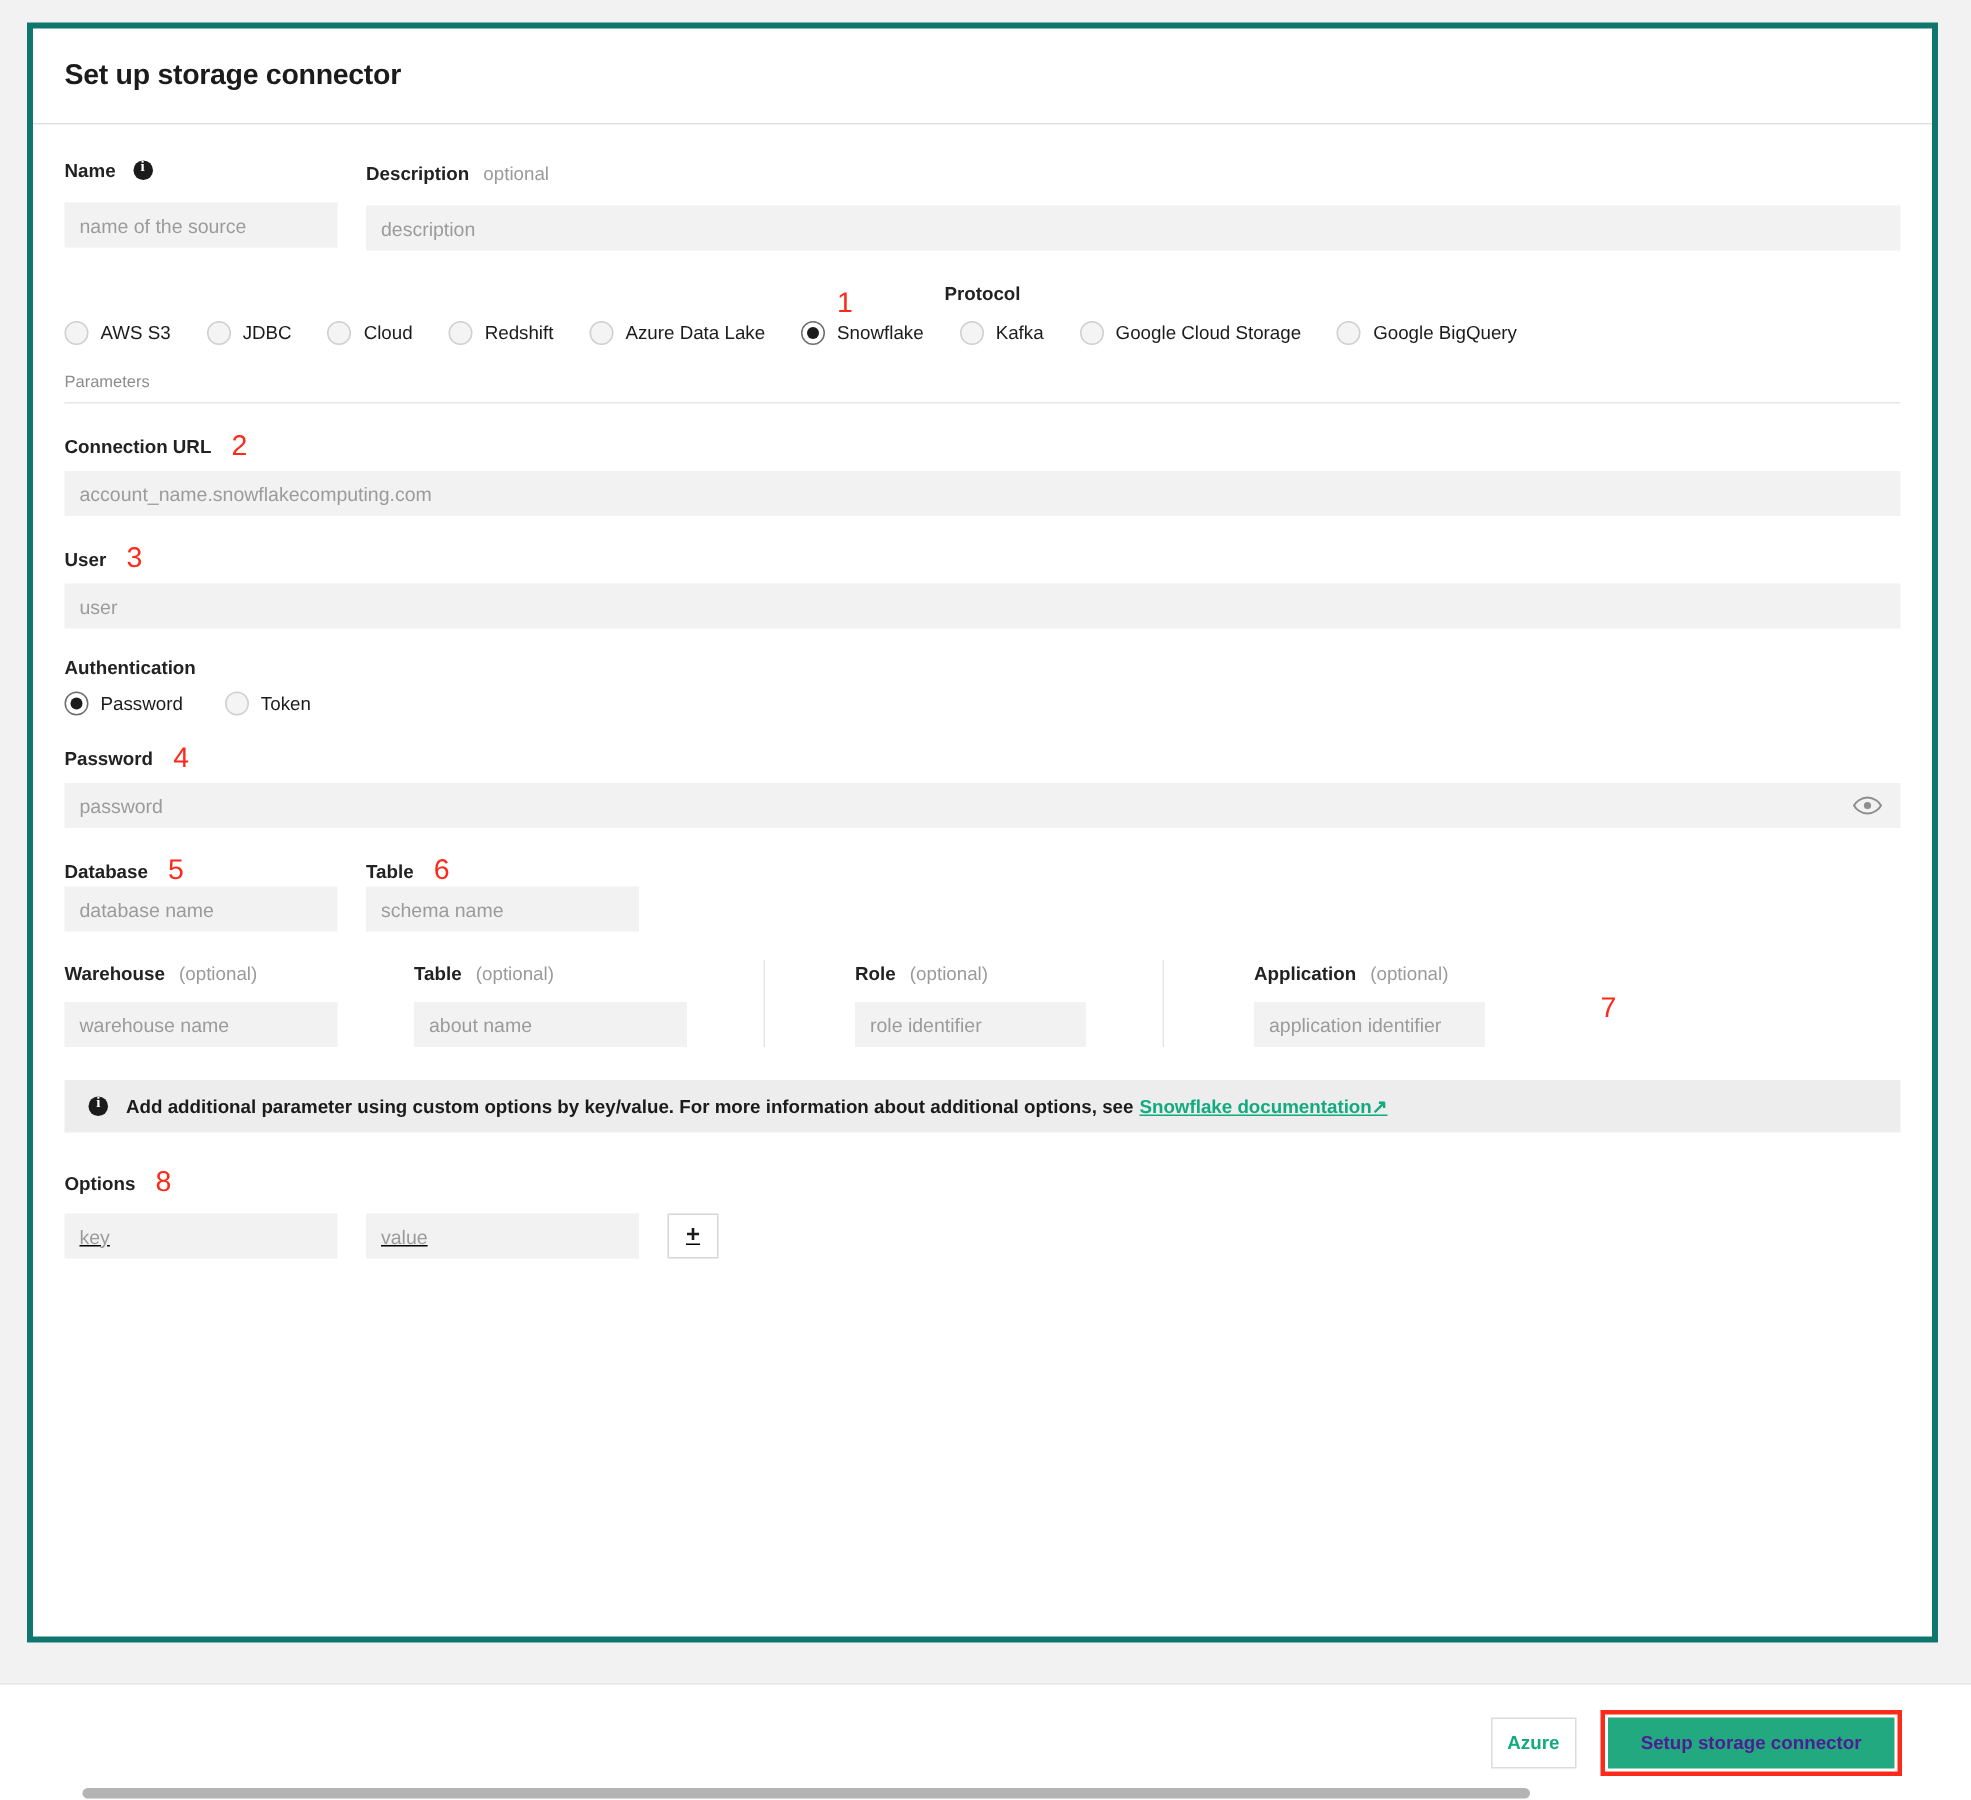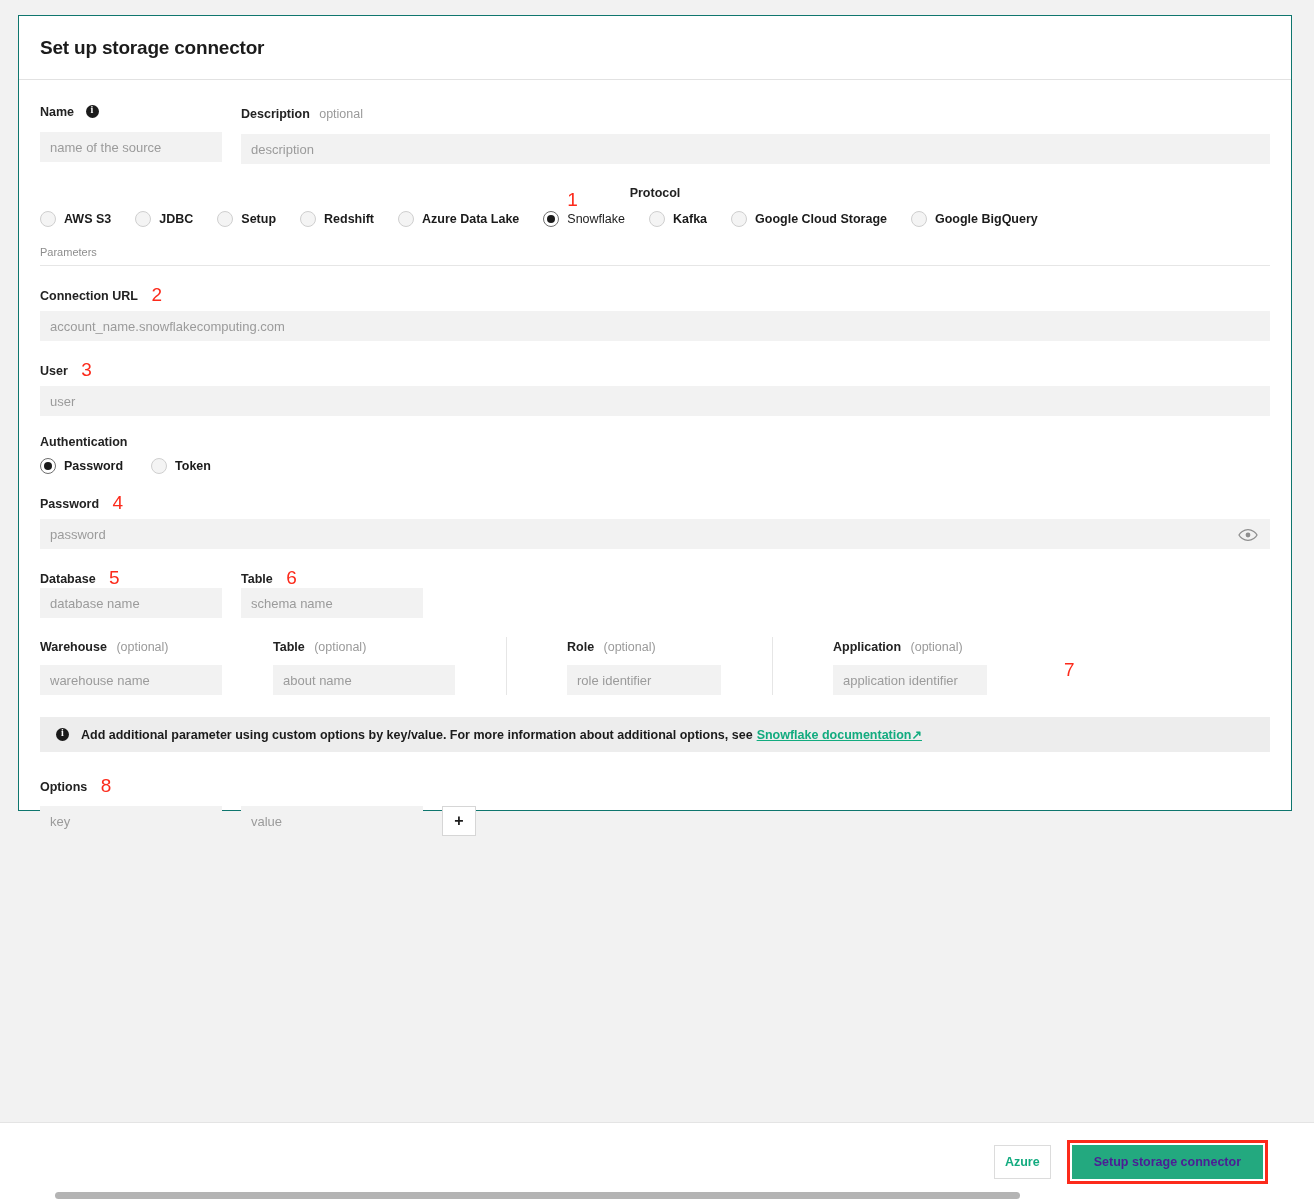--- a/index.html
+++ b/index.html
@@ -8,23 +8,23 @@
     width: 1314px; height: 1200px;
     background: #f2f2f2;
     font-family: "Liberation Sans", sans-serif;
     overflow: hidden;
   }
   .page { position: relative; width: 1314px; height: 1200px; background: #f2f2f2; }
 
   
   .card {
     position: absolute;
-    left: 18px; top: 15px; width: 1274px; height: 796px;
+    left: 18px; top: 15px; width: 1274px; height: 1080px;
     background: #fff;
-    border: 1px solid #0f766e;
+    border: 4px solid #0f766e;
   }
   .card-header {
     height: 64px;
     border-bottom: 1px solid #e2e2e2;
     display: flex; align-items: center;
     padding-left: 21px;
   }
   .card-title {
     font-size: 19px; font-weight: bold; color: #1b1b1b;
     letter-spacing: -0.2px;
@@ -88,21 +88,21 @@
     width: 16px; height: 16px; border-radius: 50%;
     border: 1px solid #cfcfcf; background: #f4f4f4;
     flex: none; margin-right: 8px;
     position: relative;
   }
   .radio.checked { background: #fff; border: 1px solid #6d6d6d; }
   .radio.checked::after {
     content: ""; position: absolute; left: 3px; top: 3px;
     width: 8px; height: 8px; border-radius: 50%; background: #1b1b1b;
   }
-  .radio-label { font-size: 12.5px; font-weight: bold; color: #1b1b1b; }
+  .radio-label { font-size: 12.5px; font-weight: normal; color: #1b1b1b; }
   .radio-label.sel { font-weight: normal; }
   .badge-num {
     position: absolute; color: #fc2a1b; font-size: 19px;
     top: -22px; left: 24px;
   }
 
   
   .params-cap { font-size: 11px; color: #8d8d8d; margin-top: 19px; }
   .hr { height: 1px; background: #e6e6e6; margin-top: 7px; }
 
@@ -153,21 +153,21 @@
     font-size: 12.5px; font-weight: bold; color: #1b1b1b;
     margin-left: 12px;
   }
   .banner-link {
     color: #12ab7f; font-weight: bold; text-decoration: underline;
     font-size: 12.5px; margin-left: 4px;
   }
 
   
   .opt-block { margin-top: 22px; }
-  .opt-row { display: flex; margin-top: 10px; align-items: stretch; }
+  .opt-row { display: flex; margin-top: 10px; align-items: stretch; text-decoration: underline; }
   .opt-key { width: 182px; }
   .opt-val { width: 182px; margin-left: 19px; }
   .plus-btn {
     margin-left: 19px; width: 34px; height: 30px;
     border: 1px solid #d6d6d6; background: #fff;
     display: flex; align-items: center; justify-content: center;
     font-size: 16px; color: #1b1b1b; font-weight: bold;
     cursor: pointer;
   }
 
@@ -249,21 +249,21 @@
             <span class="radio-label">AWS S3</span>
           </div>
 
           <div class="radio-item">
             <span class="radio"></span>
             <span class="radio-label">JDBC</span>
           </div>
 
           <div class="radio-item">
             <span class="radio"></span>
-            <span class="radio-label">Setup</span>
+            <span class="radio-label">Cloud</span>
           </div>
 
           <div class="radio-item">
             <span class="radio"></span>
             <span class="radio-label">Redshift</span>
           </div>
 
           <div class="radio-item">
             <span class="radio"></span>
             <span class="radio-label">Azure Data Lake</span>

